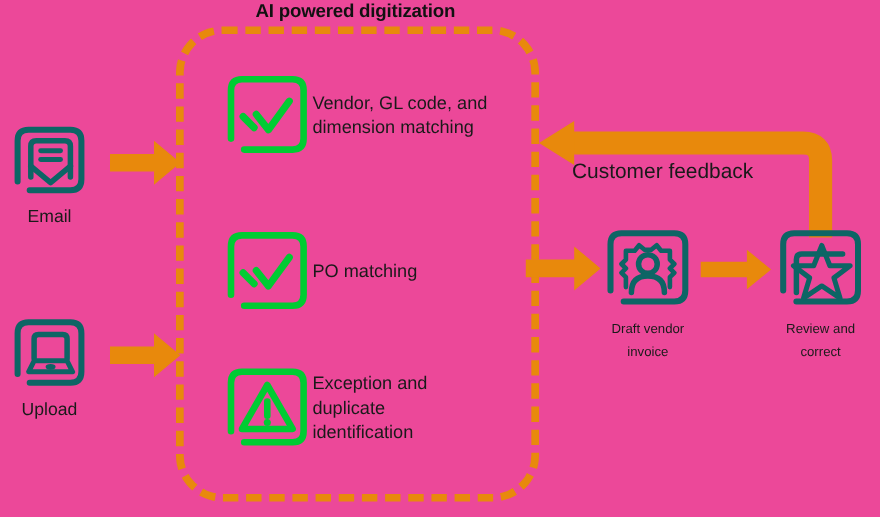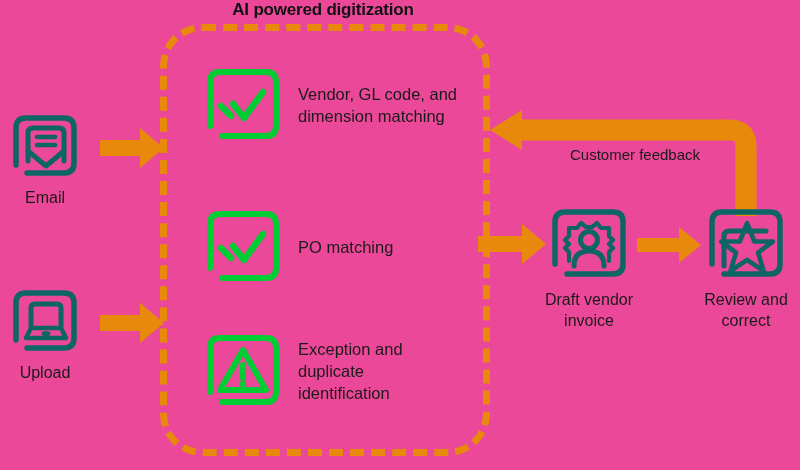--- a/index.html
+++ b/index.html
@@ -60,59 +60,58 @@
     line-height: 21px;
     margin-top: 2px;
   }
   #source-email { left: 2px; top: 113px; }
   #source-upload { left: 2px; top: 288px; }
 
   
   .feature-row {
     display: flex;
     align-items: center;
-    gap: 14px;
   }
   .feature-icon { width: 82px; height: 82px; flex: 0 0 82px; }
   .feature-text {
     font-size: 16.5px;
     color: #1a1a1a;
     line-height: 22px;
     max-width: 160px;
   }
   #feature-0 { left: 202px; top: 64px; }
   #feature-1 { left: 202px; top: 206px; }
   #feature-2 { left: 202px; top: 330px; }
 
   
   .out-node { width: 92px; text-align: center; }
   .out-box { width: 80px; height: 80px; margin: 0 auto; }
   .out-label {
-    font-size: 16px;
+    font-size: 12px;
     color: #1a1a1a;
     line-height: 21px;
     margin-top: 3px;
   }
   #out-draft { left: 543px; top: 206px; }
   #out-review { left: 700px; top: 206px; }
 
   
   .arrow-svg { overflow: visible; }
   #arrow-email   { left: 100px; top: 126px; }
   #arrow-upload  { left: 100px; top: 301px; }
   #arrow-into-draft { left: 478px; top: 222px; }
   #arrow-draft-review { left: 637px; top: 226px; }
   #feedback-arrow { left: 478px; top: 108px; }
 
   #feedback-label {
     left: 520px;
     top: 146px;
     width: 230px;
-    text-align: center;
-    font-size: 15px;
+    text-align: left;
+    font-size: 19px;
     color: #1a1a1a;
   }
 </style>
 </head>
 <body>
 
 <div id="canvas">
 
   <div class="abs" id="diagram-title">AI powered digitization</div>
 

